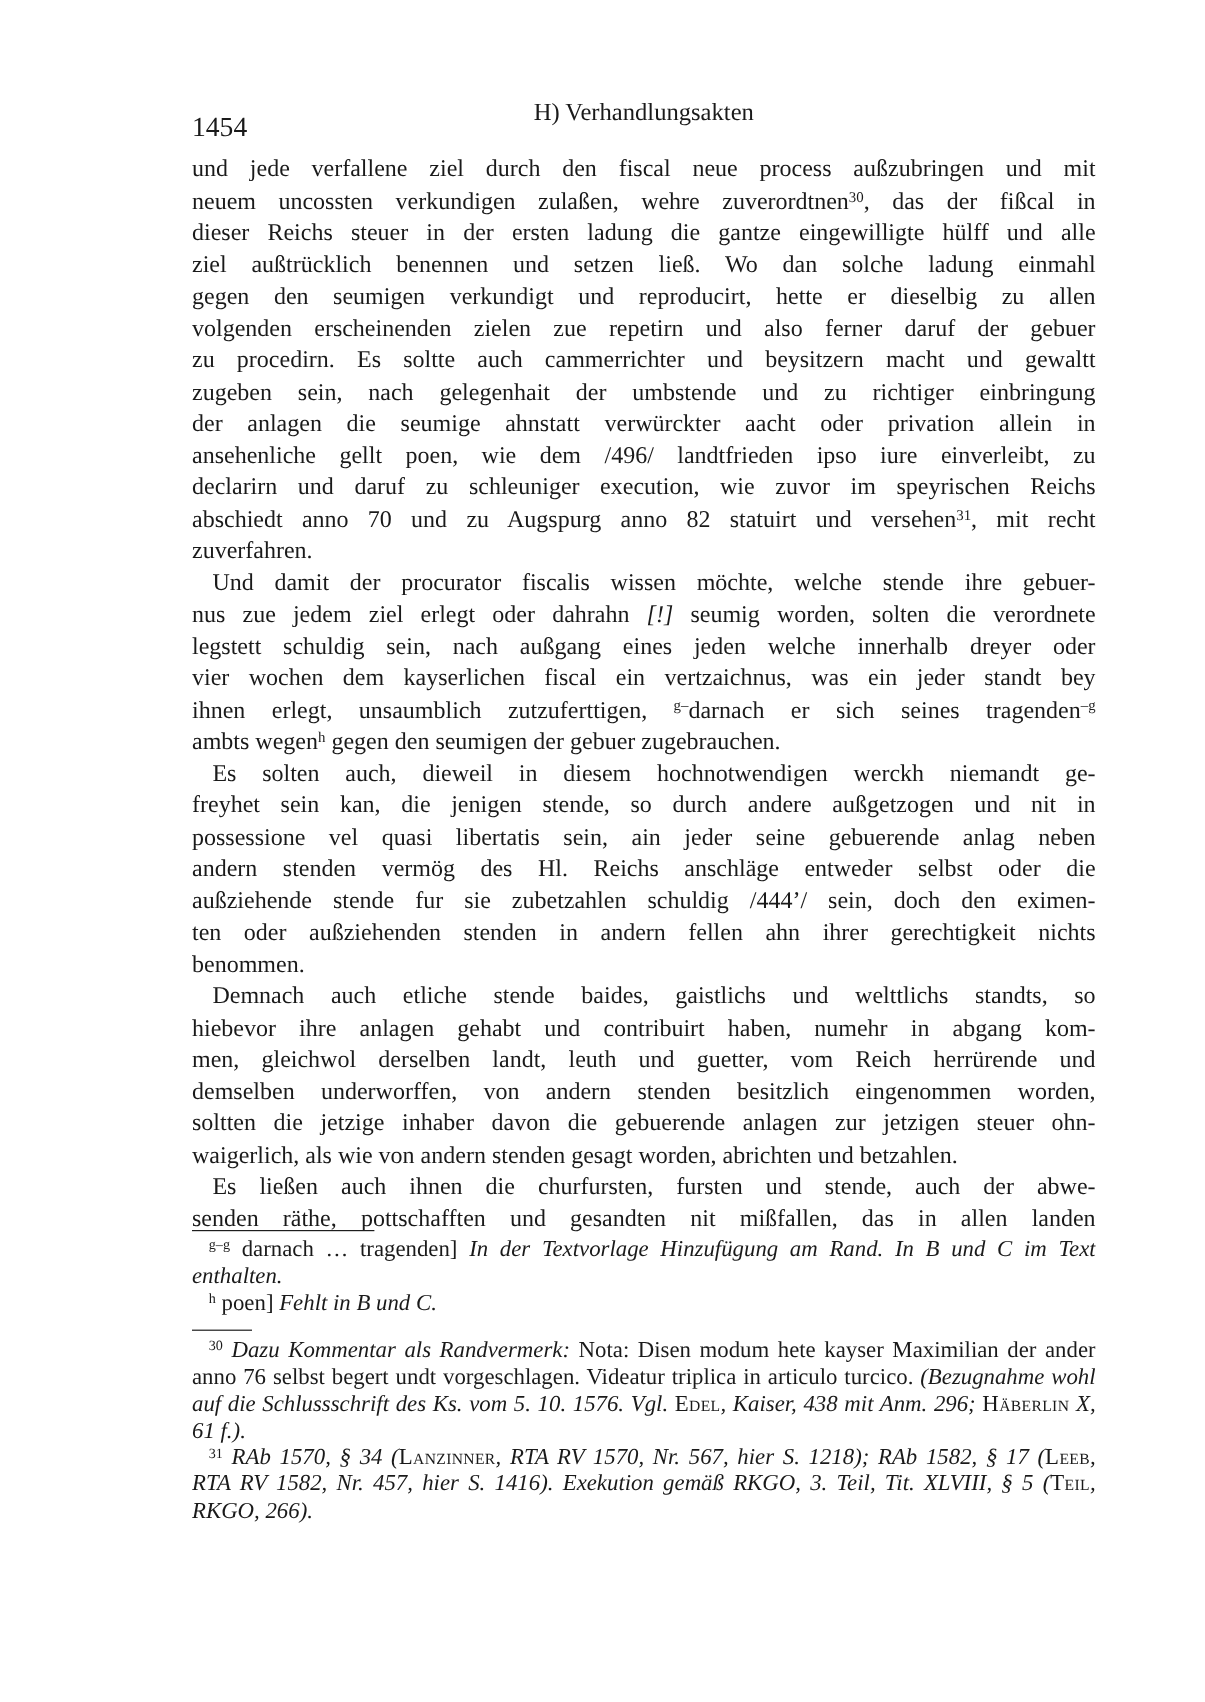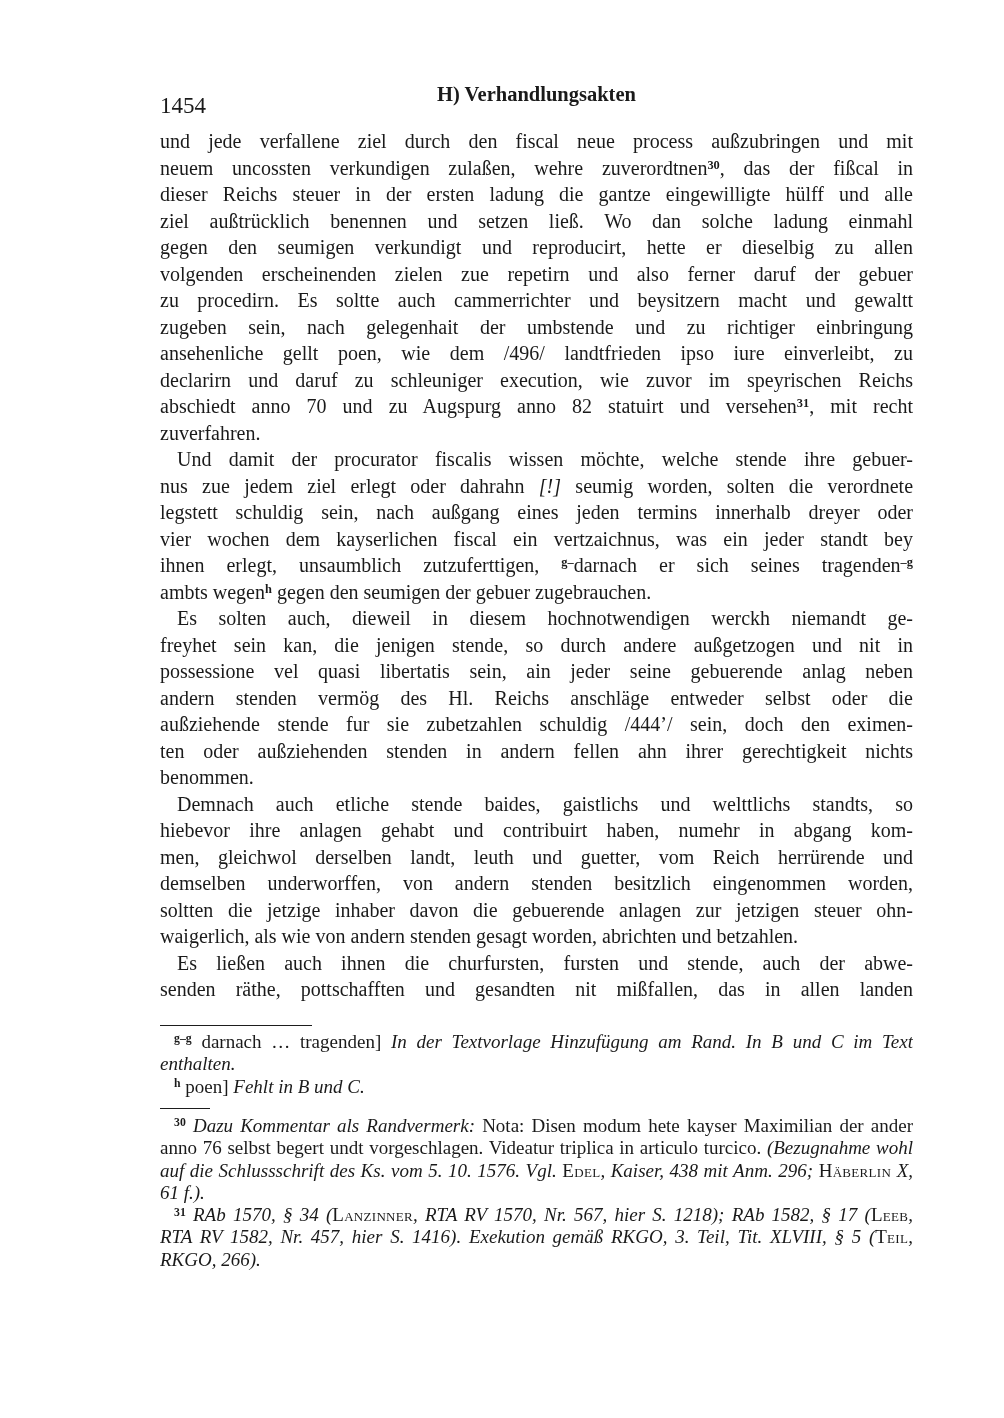--- a/index.html
+++ b/index.html
@@ -16,21 +16,21 @@
 
   
   #header { top: 80px; height: 30px; }
   .pagenum {
     position: absolute; left: 0; top: 12px;
     font-size: 23px; line-height: 28px;
   }
   .runhead {
     display: block; width: 100%;
     text-align: center;
-    font-size: 20.5px; line-height: 28px; font-weight: bold;
+    font-size: 20.5px; line-height: 28px;
   }
 
   
   #body { top: 128px; font-size: 20px; }
   #body .line { height: 26.5px; line-height: 26.5px; }
 
   .line {
     text-align: justify;
     text-align-last: justify;
     overflow: hidden;
@@ -40,21 +40,20 @@
   #body .line.ind { text-indent: 17px; }
 
   .r { font-style: normal; }
   .i { font-style: italic; }
   .sc { font-variant: small-caps; font-style: normal; letter-spacing: 0.3px; }
   .sup {
     font-size: 0.62em;
     position: relative;
     top: -0.48em;
     line-height: 0;
-    font-weight: bold;
   }
 
   
   .rule {
     position: absolute; left: 160px;
     border: 0; border-top: 1.7px solid #1d1d1d;
     margin: 0;
   }
   #rule-apparatus { top: 1025px; width: 152px; }
   #rule-footnotes { top: 1108px; width: 50px; }
@@ -78,27 +77,28 @@
 
   <div class="textblock" id="body">
       <div class="line"><span class="r">und jede verfallene ziel durch den fiscal neue process außzubringen und mit</span></div>
       <div class="line"><span class="r">neuem uncossten verkundigen zulaßen, wehre zuverordtnen</span><span class="sup">30</span><span class="r">, das der fißcal in</span></div>
       <div class="line"><span class="r">dieser Reichs steuer in der ersten ladung die gantze eingewilligte hülff und alle</span></div>
       <div class="line"><span class="r">ziel außtrücklich benennen und setzen ließ. Wo dan solche ladung einmahl</span></div>
       <div class="line"><span class="r">gegen den seumigen verkundigt und reproducirt, hette er dieselbig zu allen</span></div>
       <div class="line"><span class="r">volgenden erscheinenden zielen zue repetirn und also ferner daruf der gebuer</span></div>
       <div class="line"><span class="r">zu procedirn. Es soltte auch cammerrichter und beysitzern macht und gewaltt</span></div>
       <div class="line"><span class="r">zugeben sein, nach gelegenhait der umbstende und zu richtiger einbringung</span></div>
+      <div class="line"><span class="r">der anlagen die seumige ahnstatt verwürckter aacht oder privation allein in</span></div>
       <div class="line"><span class="r">ansehenliche gellt poen, wie dem /496/ landtfrieden ipso iure einverleibt, zu</span></div>
       <div class="line"><span class="r">declarirn und daruf zu schleuniger execution, wie zuvor im speyrischen Reichs</span></div>
       <div class="line"><span class="r">abschiedt anno 70 und zu Augspurg anno 82 statuirt und versehen</span><span class="sup">31</span><span class="r">, mit recht</span></div>
       <div class="line last"><span class="r">zuverfahren.</span></div>
       <div class="line ind"><span class="r">Und damit der procurator fiscalis wissen möchte, welche stende ihre gebuer-</span></div>
       <div class="line"><span class="r">nus zue jedem ziel erlegt oder dahrahn </span><span class="i">[!]</span><span class="r"> seumig worden, solten die verordnete</span></div>
-      <div class="line"><span class="r">legstett schuldig sein, nach außgang eines jeden termins innerhalb dreyer oder</span></div>
+      <div class="line"><span class="r">legstett schuldig sein, nach außgang eines jeden welche innerhalb dreyer oder</span></div>
       <div class="line"><span class="r">vier wochen dem kayserlichen fiscal ein vertzaichnus, was ein jeder standt bey</span></div>
       <div class="line"><span class="r">ihnen erlegt, unsaumblich zutzuferttigen, </span><span class="sup">g–</span><span class="r">darnach er sich seines tragenden</span><span class="sup">–g</span></div>
       <div class="line last"><span class="r">ambts wegen</span><span class="sup">h</span><span class="r"> gegen den seumigen der gebuer zugebrauchen.</span></div>
       <div class="line ind"><span class="r">Es solten auch, dieweil in diesem hochnotwendigen werckh niemandt ge-</span></div>
       <div class="line"><span class="r">freyhet sein kan, die jenigen stende, so durch andere außgetzogen und nit in</span></div>
       <div class="line"><span class="r">possessione vel quasi libertatis sein, ain jeder seine gebuerende anlag neben</span></div>
       <div class="line"><span class="r">andern stenden vermög des Hl. Reichs anschläge entweder selbst oder die</span></div>
       <div class="line"><span class="r">außziehende stende fur sie zubetzahlen schuldig /444’/ sein, doch den eximen-</span></div>
       <div class="line"><span class="r">ten oder außziehenden stenden in andern fellen ahn ihrer gerechtigkeit nichts</span></div>
       <div class="line last"><span class="r">benommen.</span></div>

